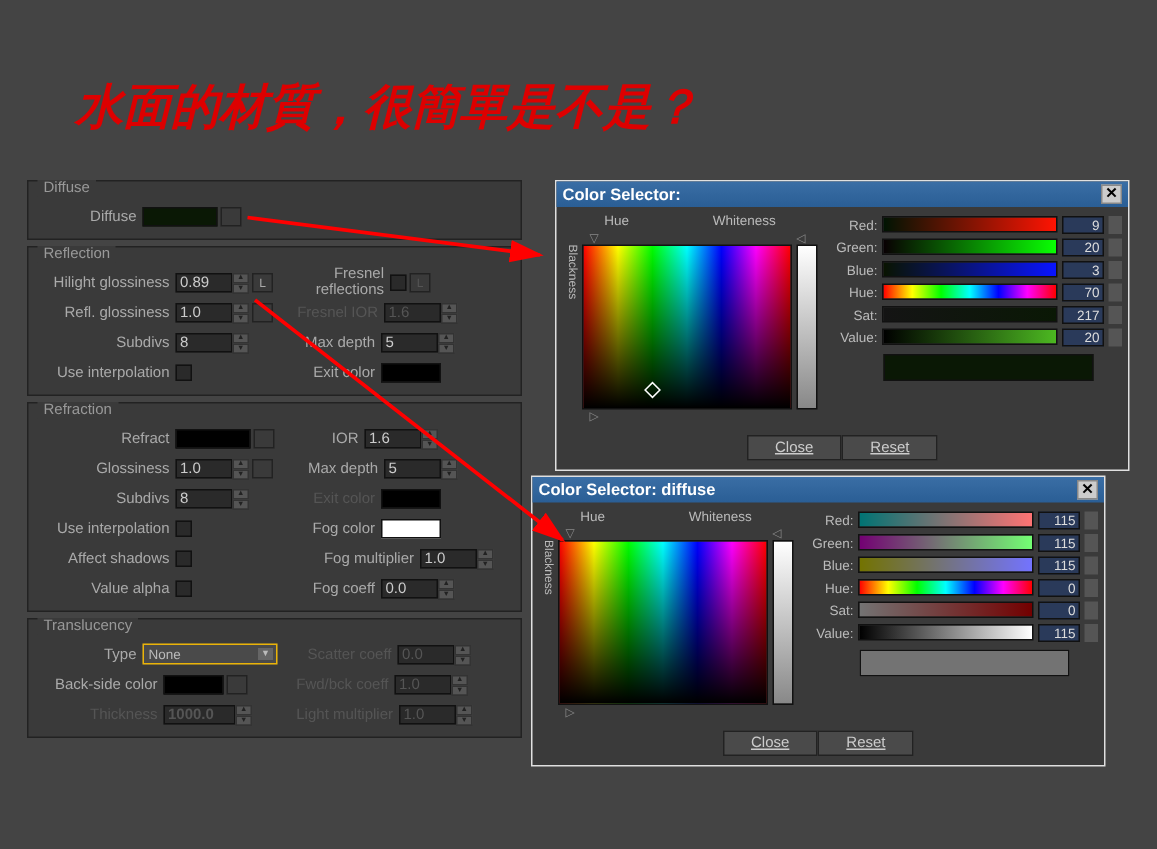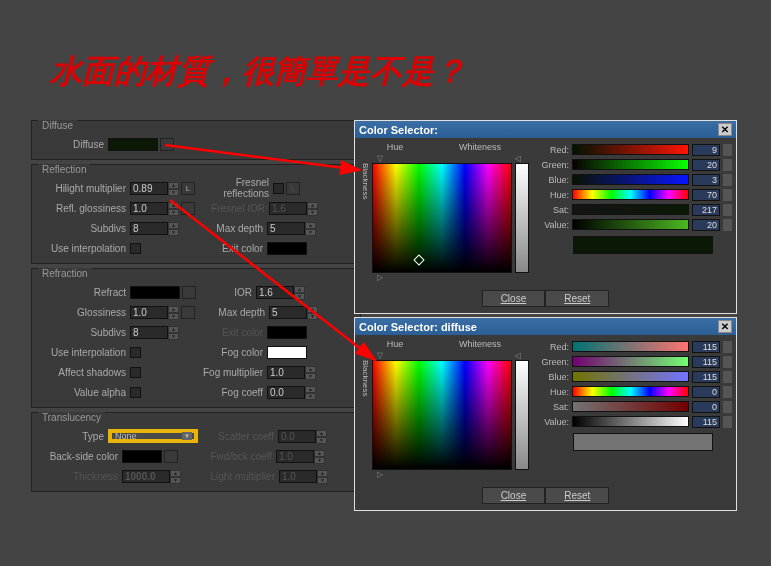--- a/index.html
+++ b/index.html
@@ -1,32 +1,32 @@
 <!DOCTYPE html>
 <html><head>
 <meta charset="utf-8">
 <style>
 * { box-sizing: border-box; margin: 0; padding: 0; }
 body { background: #444; font-family: Arial, sans-serif; font-size: 10px; color: #aaa; width: 771px; height: 566px; position: relative; overflow: hidden; }
 .title-text { position: absolute; top: 50px; left: 50px; font-size: 32px; font-weight: bold; font-style: italic; color: #d00; font-family: "Microsoft YaHei", sans-serif; }
-.panel-left { position: absolute; left: 31px; top: 120px; width: 330px; }
+.panel-left { position: absolute; left: 18px; top: 120px; width: 330px; }
 .group { border: 1px solid #222; background: #3a3a3a; padding: 4px 6px 6px; margin-bottom: 4px; position: relative; }
 .group-title { position: absolute; top: -1px; left: 6px; background: #3a3a3a; padding: 0 4px; font-size: 10px; color: #999; }
 .row { display: flex; align-items: center; height: 18px; margin-top: 2px; }
 .lbl { text-align: right; padding-right: 4px; font-size: 10px; }
 .w70 { width: 70px; } .w92 { width: 92px; }
 .swatch { width: 50px; height: 13px; border: 1px solid #111; }
 .minibox { width: 14px; height: 13px; border: 1px solid #222; background: #3a3a3a; margin-left: 2px; }
 .spinner { display: flex; }
 .spinner input { width: 38px; height: 13px; background: #2a2a2a; border: 1px solid #111; color: #ccc; font-size: 10px; padding: 0 2px; }
 .spinner.dis input { color: #555; }
 .arrows { width: 11px; height: 13px; background: #555; display: flex; flex-direction: column; }
 .arrows div { flex: 1; border: 1px solid #333; font-size: 5px; text-align: center; line-height: 5px; color: #222; }
 .cb { width: 11px; height: 11px; background: #2a2a2a; border: 1px solid #111; }
-.select { background: #4a4a4a; border: 4px solid #eab308; height: 14px; display: flex; align-items: center; padding: 0 3px; font-size: 9px; color: #bbb; position: relative; }
+.select { background: #4a4a4a; border: 1px solid #eab308; height: 14px; display: flex; align-items: center; padding: 0 3px; font-size: 9px; color: #bbb; position: relative; }
 .select::after { content: "▼"; position: absolute; right: 2px; font-size: 6px; background: #666; padding: 1px 2px; }
 .cs-window { position: absolute; width: 383px; background: #3a3a3a; border: 1px solid #e0e0e0; }
 .cs-title { background: linear-gradient(#3a6ea5, #2a5e95); color: #fff; font-size: 11px; font-weight: bold; padding: 2px 4px; display: flex; justify-content: space-between; align-items: center; }
 .cs-close { width: 14px; height: 13px; background: #ccc; color: #000; text-align: center; font-size: 10px; line-height: 12px; border: 1px solid #888; }
 .cs-body { padding: 4px; display: flex; gap: 4px; }
 .cs-left { width: 170px; }
 .cs-labels { display: flex; justify-content: space-around; font-size: 9px; color: #bbb; margin-bottom: 2px; }
 .cs-picker-wrap { display: flex; }
 .cs-vlabel { writing-mode: vertical-lr; font-size: 8px; color: #bbb; padding: 0 2px; }
 .hue-field { width: 140px; height: 110px; background: linear-gradient(to bottom, transparent, #000), linear-gradient(to right, red, yellow, lime, cyan, blue, magenta, red); position: relative; border: 1px solid #111; }
@@ -56,21 +56,21 @@
     <div class="row">
       <div class="lbl w70">Diffuse</div>
       <div class="swatch" style="background:#0a1805"></div>
       <div class="minibox"></div>
     </div>
   </div>
 
   <div class="group" style="padding-top:12px">
     <div class="group-title">Reflection</div>
     <div class="row">
-      <div class="lbl w92">Hilight multiplier</div>
+      <div class="lbl w92">Hilight glossiness</div>
       <div class="spinner">
           <input value="0.89" style="">
           <div class="arrows">
             <div>▲</div>
             <div>▼</div>
           </div>
         </div>
       <div class="minibox" style="text-align:center;font-size:8px;line-height:11px">L</div>
       <div class="lbl" style="width:78px">Fresnel reflections</div>
       <div class="cb"></div>
@@ -169,21 +169,21 @@
     </div>
     <div class="row">
       <div class="lbl w92">Use interpolation</div>
       <div class="cb"></div>
       <div class="lbl" style="width:126px">Fog color</div>
       <div class="swatch" style="background:#fff;width:40px"></div>
     </div>
     <div class="row">
       <div class="lbl w92">Affect shadows</div>
       <div class="cb"></div>
-      <div class="lbl" style="width:126px">Fog multiplier</div>
+      <div class="lbl" style="width:152px">Fog multiplier</div>
       <div class="spinner">
           <input value="1.0" style="">
           <div class="arrows">
             <div>▲</div>
             <div>▼</div>
           </div>
         </div>
     </div>
     <div class="row">
       <div class="lbl w92">Value alpha</div>
@@ -240,21 +240,21 @@
           <input value="1.0" style="">
           <div class="arrows">
             <div>▲</div>
             <div>▼</div>
           </div>
         </div>
     </div>
   </div>
 </div>
 
-<div class="cs-window" style="left:354px;top:120px">
+<div class="cs-window" style="left:370px;top:120px">
   <div class="cs-title">
     <span>Color Selector:</span>
     <span class="cs-close">✕</span>
   </div>
   <div class="cs-body">
     <div class="cs-left">
       <div class="cs-labels">
           <span>Hue</span>
           <span>Whiteness</span>
         </div>

